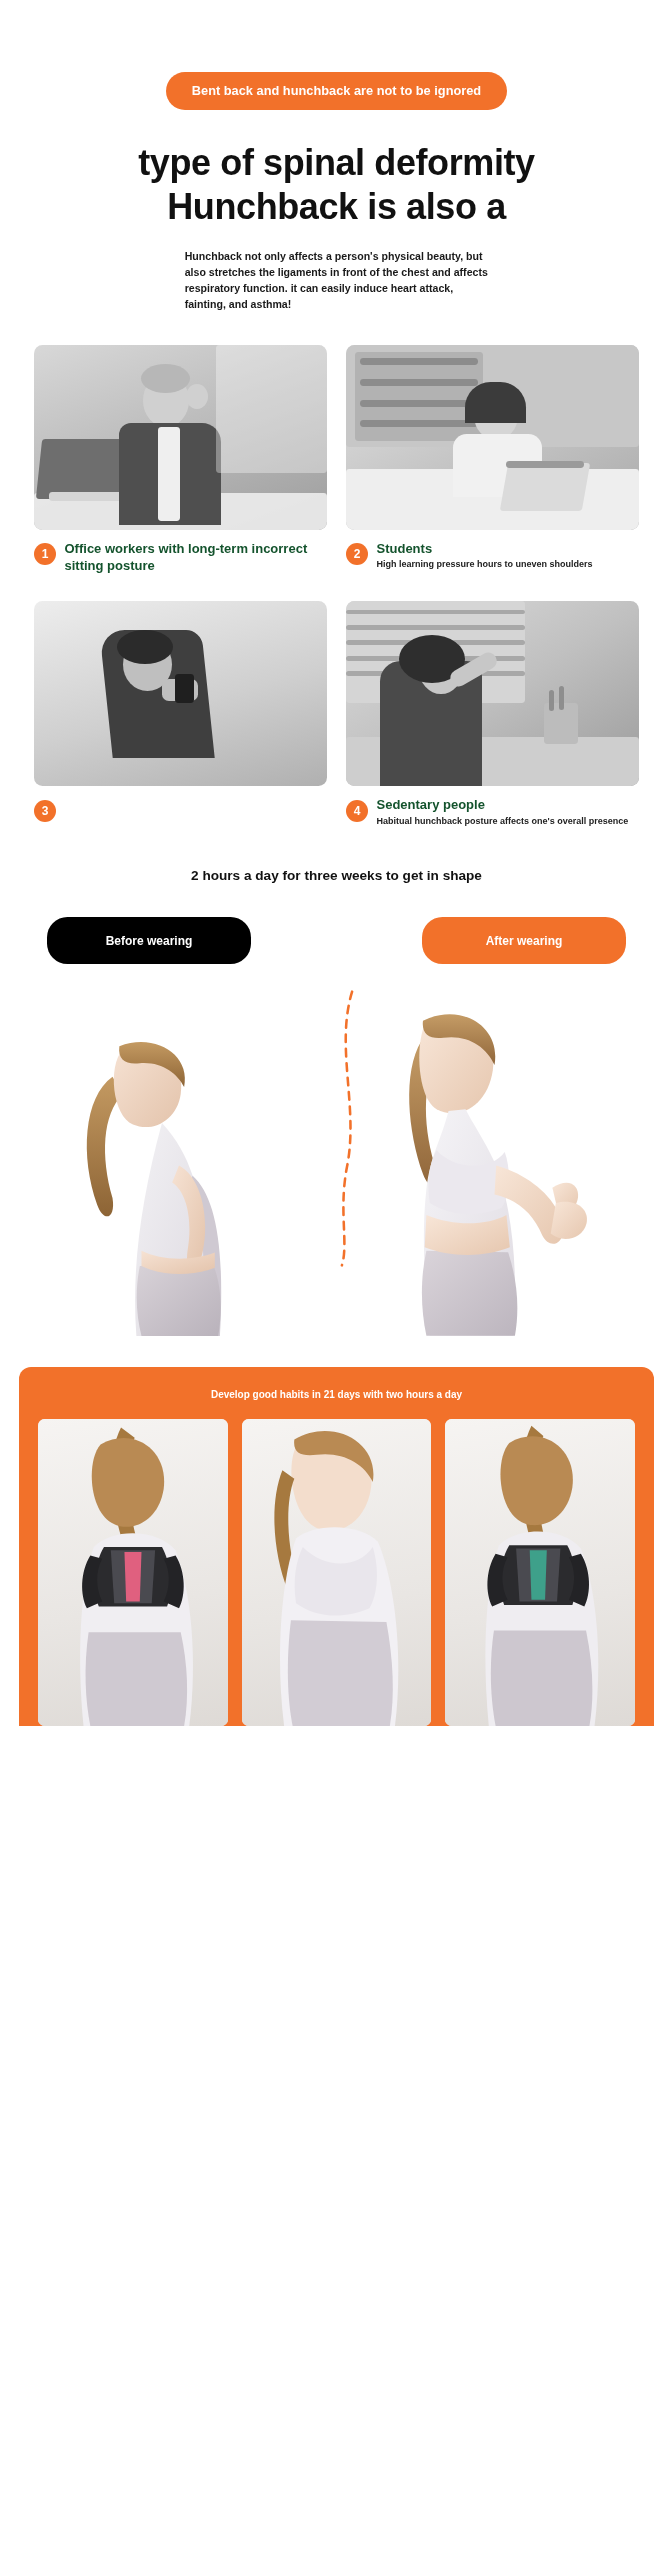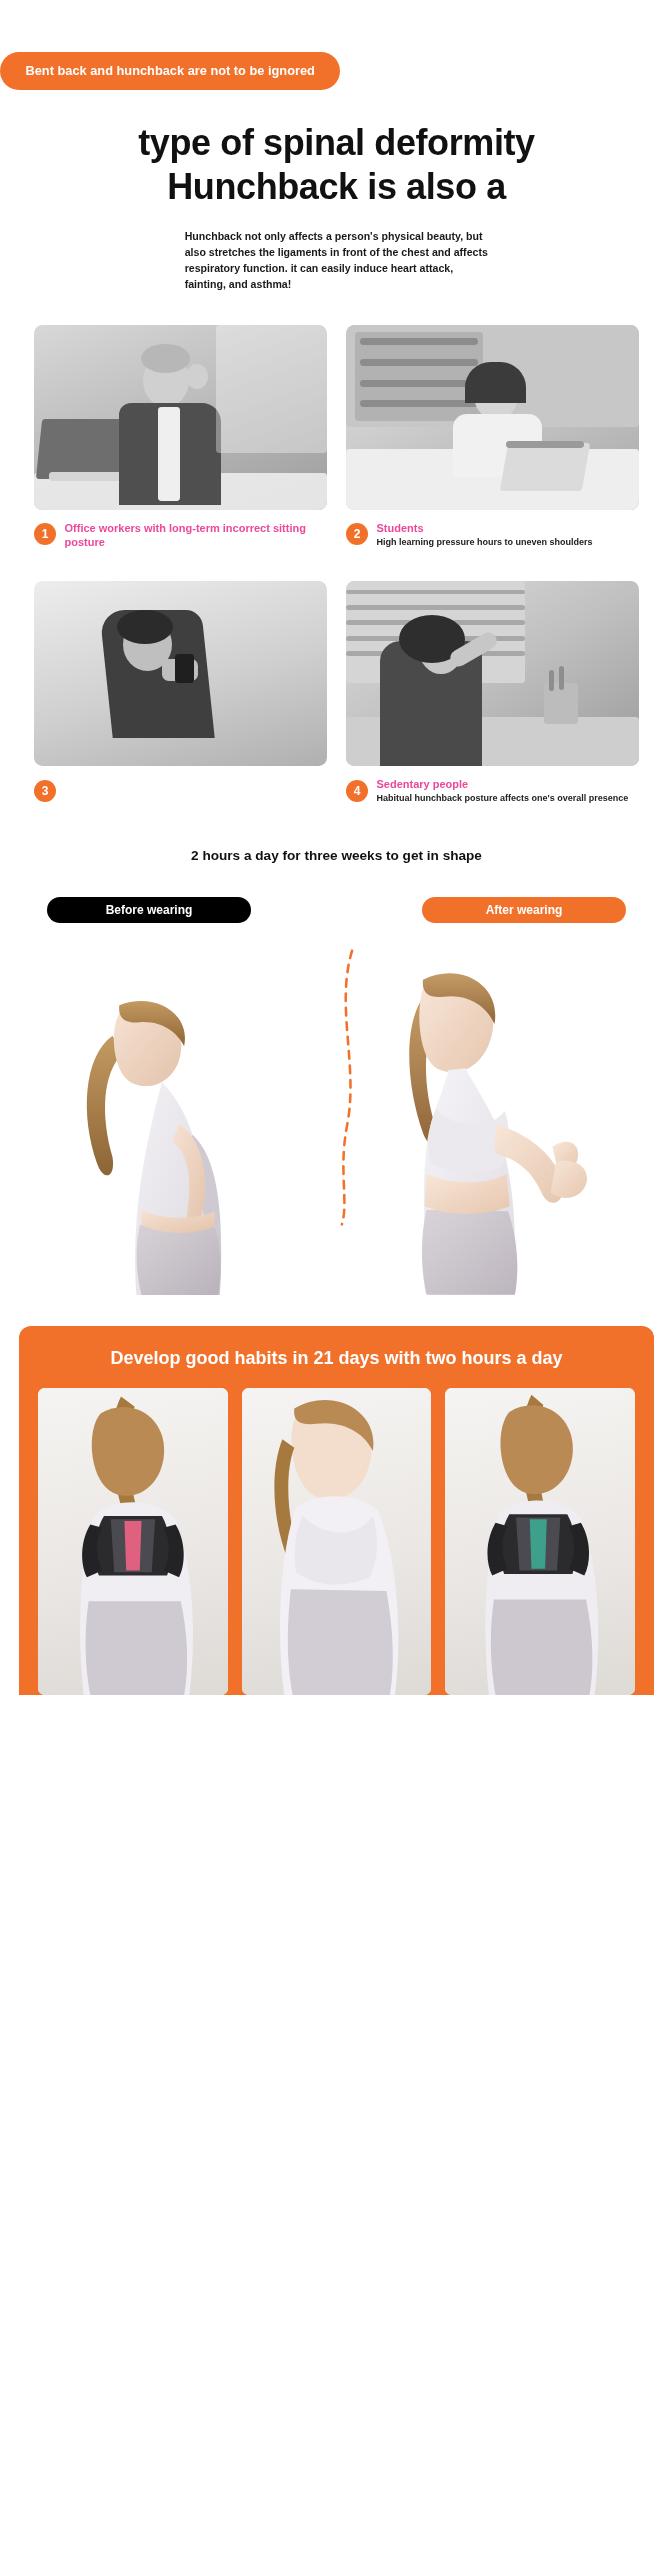--- a/index.html
+++ b/index.html
@@ -12,22 +12,23 @@
   .page {
     position: relative;
     width: 673px;
     min-height: 2576px;
     background: #ffffff;
     overflow: hidden;
   }
 
   
   .pill-wrap {
-    padding-top: 52px;
+    padding-top: 72px;
     display: flex;
+    justify-content: center;
   }
   .pill {
     background: #F2712A;
     color: #ffffff;
     border-radius: 24px;
     padding: 11px 25.5px;
     font-size: 12.8px;
     font-weight: bold;
     line-height: 1.25;
     text-align: center;
@@ -86,24 +87,24 @@
     border-radius: 50%;
     background: #F2712A;
     color: #fff;
     font-size: 12px;
     font-weight: bold;
     display: flex; align-items: center; justify-content: center;
     margin-top: 3.4px;
   }
   .cap-text { padding-top: 0.9px; }
   .cap-title {
-    font-size: 11px;
+    font-size: 13px;
     font-weight: bold;
     line-height: 1.3;
-    color: #ec4899;
+    color: #14532d;
   }
   .cap-sub {
     font-size: 9px;
     font-weight: bold;
     line-height: 1.3;
     color: #222;
     margin-top: 1.7px;
   }
 
   
@@ -123,21 +124,21 @@
   }
 
   .badges {
     margin: 34px auto 0;
     width: 579px;
     display: flex;
     justify-content: space-between;
   }
   .badge {
     width: 204px;
-    height: 26px;
+    height: 47px;
     border-radius: 20.4px;
     display: flex;
     align-items: center;
     justify-content: center;
     color: #fff;
     font-size: 12px;
     font-weight: bold;
     line-height: 1.2;
     text-align: center;
   }
@@ -172,21 +173,21 @@
     margin: 31px auto 0;
     width: 635px;
     background: #F2712A;
     border-radius: 12px 12px 0 0;
     padding: 22px 19px 0;
     min-height: 238px;
   }
   .card-title {
     text-align: center;
     color: #ffffff;
-    font-size: 18px;
+    font-size: 10px;
     font-weight: bold;
     margin-bottom: 19px;
   }
   .card-row {
     display: grid;
     grid-template-columns: repeat(3, 1fr);
     gap: 13.6px;
   }
   .card-photo {
     width: 100%;

